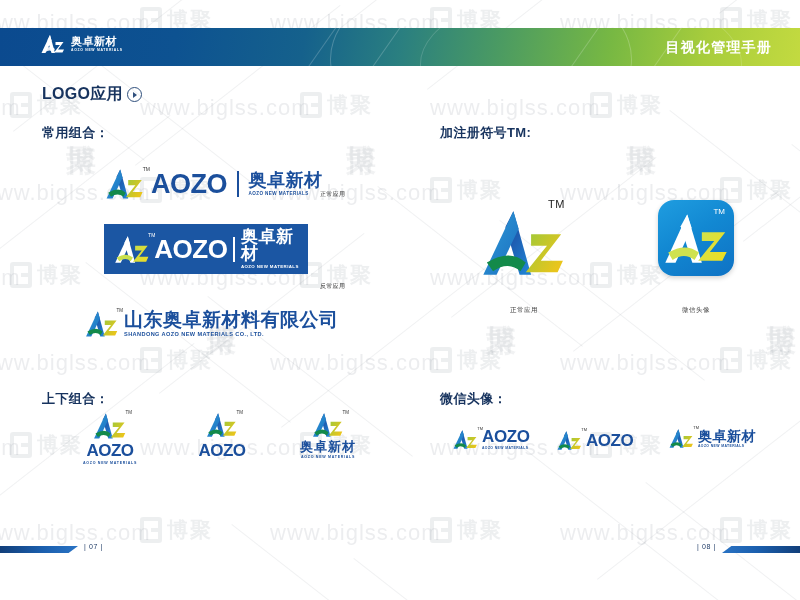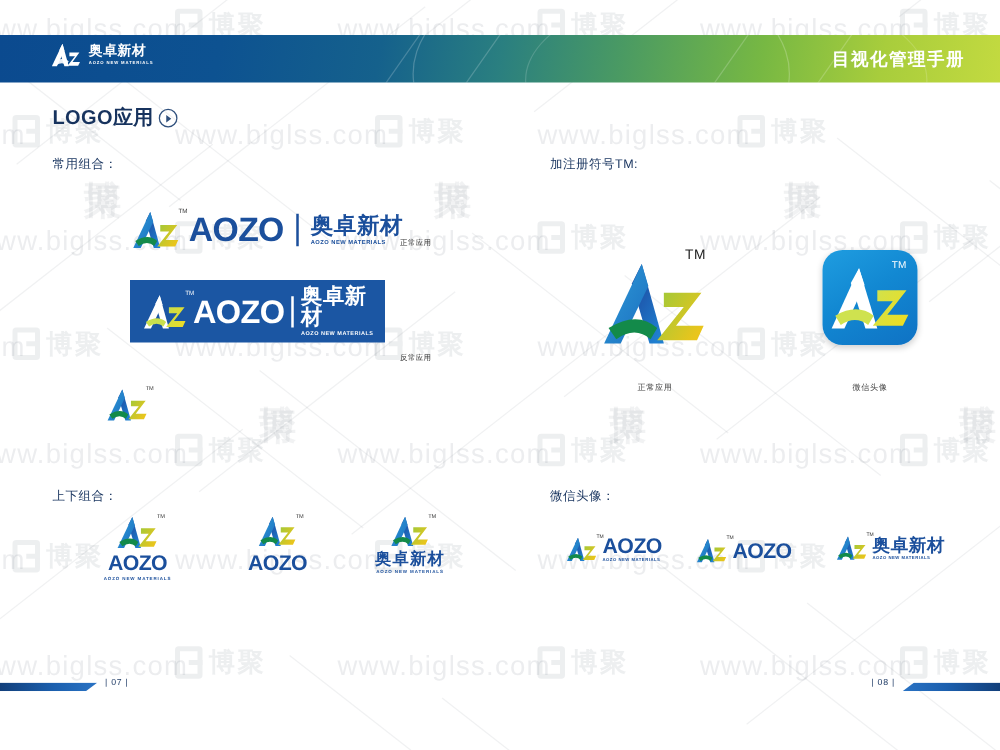--- a/index.html
+++ b/index.html
@@ -69,21 +69,21 @@
   .play-ico{
     width:13px;height:13px;border:1.4px solid #2f4f7c;border-radius:50%;
     display:flex;align-items:center;justify-content:center;
   }
   .play-ico i{
     width:0;height:0;border-left:4.5px solid #2f4f7c;
     border-top:3px solid transparent;border-bottom:3px solid transparent;margin-left:1.5px;
   }
 
   
-  .sec-h{position:absolute;font-size:10px;font-weight:400;color:#17335e;letter-spacing:.4px;z-index:4;}
+  .sec-h{position:absolute;font-size:13px;font-weight:700;color:#17335e;letter-spacing:.4px;z-index:4;}
 
   
   .amark{position:relative;display:inline-block;}
   .amark svg{display:block;width:100%;height:100%;}
 
   
   .lockup{position:absolute;display:flex;align-items:center;z-index:4;}
   .lk-word{font-weight:800;color:#1b4f9c;letter-spacing:-0.5px;font-family:"Liberation Sans",sans-serif;}
   .lk-div{background:#1b4f9c;}
   .lk-cn{display:flex;flex-direction:column;line-height:1;}
@@ -372,20 +372,24 @@
 <div class="lockup" style="left:84px;top:310px;gap:4px;align-items:center;">
   <div class="amark" style="width:36px;height:28px;position:relative;">
     <svg viewBox="0 0 52 40">
       <path d="M20 2 L30 38 L23.5 38 L15.5 11 Z" fill="url(#gA1)"></path>
       <path d="M20 2 L3 38 L10.5 38 L23 12 Z" fill="url(#gA2)"></path>
       <path d="M5 31 Q18 23 27 31 L24 36 Q17 30 8.5 36 Z" fill="#138a4a"></path>
       <path d="M30 15 L47 15 L35.5 30 L48 30 L45 36.5 L27 36.5 L39 21.5 L30 21.5 Z" fill="url(#gZ1)"></path>
     </svg>
     <span style="position:absolute;right:-3px;top:-2px;font-size:4.5px;color:#333;">TM</span>
   </div>
+  <span class="lk-cn">
+    <span class="cn1" style="font-size:19px;">山东奥卓新材料有限公司</span>
+    <span class="cn2" style="font-size:5.6px;margin-top:3px;">SHANDONG AOZO NEW MATERIALS CO., LTD.</span>
+  </span>
 </div>
 
 <div class="bigmark" style="left:478px;top:196px;width:92px;height:94px;">
   <svg viewBox="0 0 52 40" style="width:100%;height:100%;">
     <path d="M20 2 L30 38 L23.5 38 L15.5 11 Z" fill="url(#gA1)"></path>
     <path d="M20 2 L3 38 L10.5 38 L23 12 Z" fill="url(#gA2)"></path>
     <path d="M5 31 Q18 23 27 31 L24 36 Q17 30 8.5 36 Z" fill="#138a4a"></path>
     <path d="M30 15 L47 15 L35.5 30 L48 30 L45 36.5 L27 36.5 L39 21.5 L30 21.5 Z" fill="url(#gZ1)"></path>
   </svg>
 </div>

